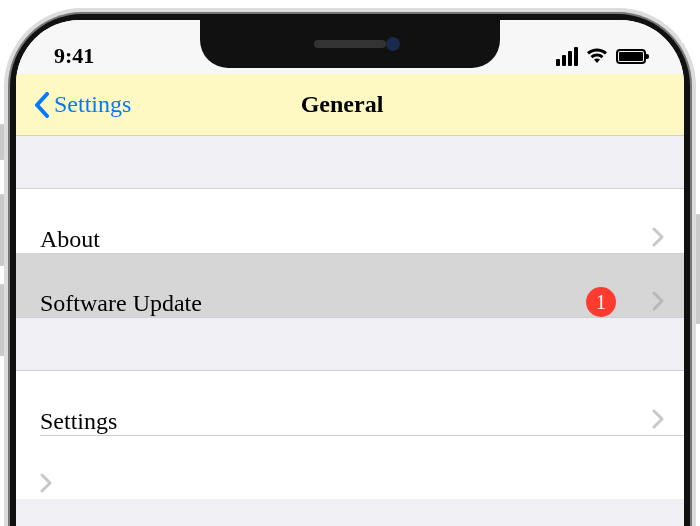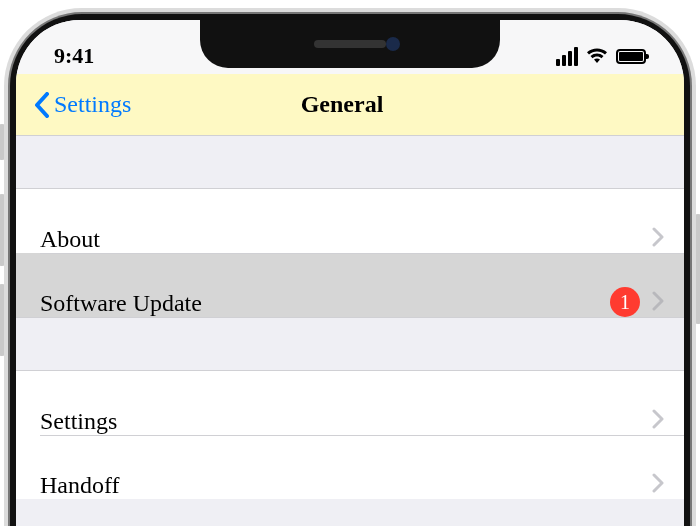--- a/index.html
+++ b/index.html
@@ -156,21 +156,21 @@
     }
     .cell + .cell::before {
       content: "";
       position: absolute;
       top: 0;
       left: 24px;
       right: 0;
       height: 1px;
       background: #d0d0d4;
     }
-    .cell.selected { background: #d6d6d6; }
+    .cell.selected { background: #d6d6d6; gap: 24px; }
     .cell .label { flex: 1; }
     .cell .chevron { color: #c7c7cc; }
     .badge {
       width: 30px;
       height: 30px;
       background: #ff3b30;
       color: #fff;
       border-radius: 50%;
       display: flex;
       align-items: center;
@@ -253,21 +253,20 @@
       <div class="cell-group group2">
         <div class="cell">
           <span class="label">Settings</span>
           <span class="chevron">
             <svg width="12" height="20" viewBox="0 0 12 20">
                 <path d="M2 2 L10 10 L2 18" stroke="#c7c7cc" stroke-width="3" fill="none" stroke-linecap="round" stroke-linejoin="round"></path>
               </svg>
           </span>
         </div>
         <div class="cell">
-          <span class="label">Handoff</span>
           <span class="chevron">
             <svg width="12" height="20" viewBox="0 0 12 20">
                 <path d="M2 2 L10 10 L2 18" stroke="#c7c7cc" stroke-width="3" fill="none" stroke-linecap="round" stroke-linejoin="round"></path>
               </svg>
           </span>
         </div>
       </div>
 
     </div>
   </div>

